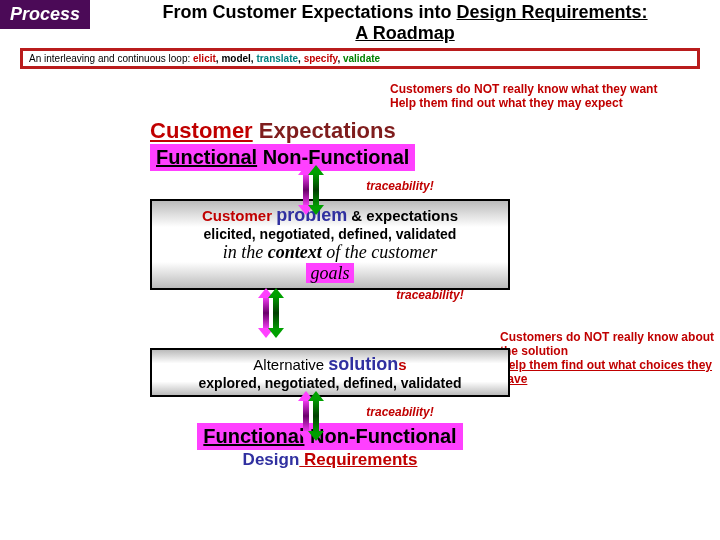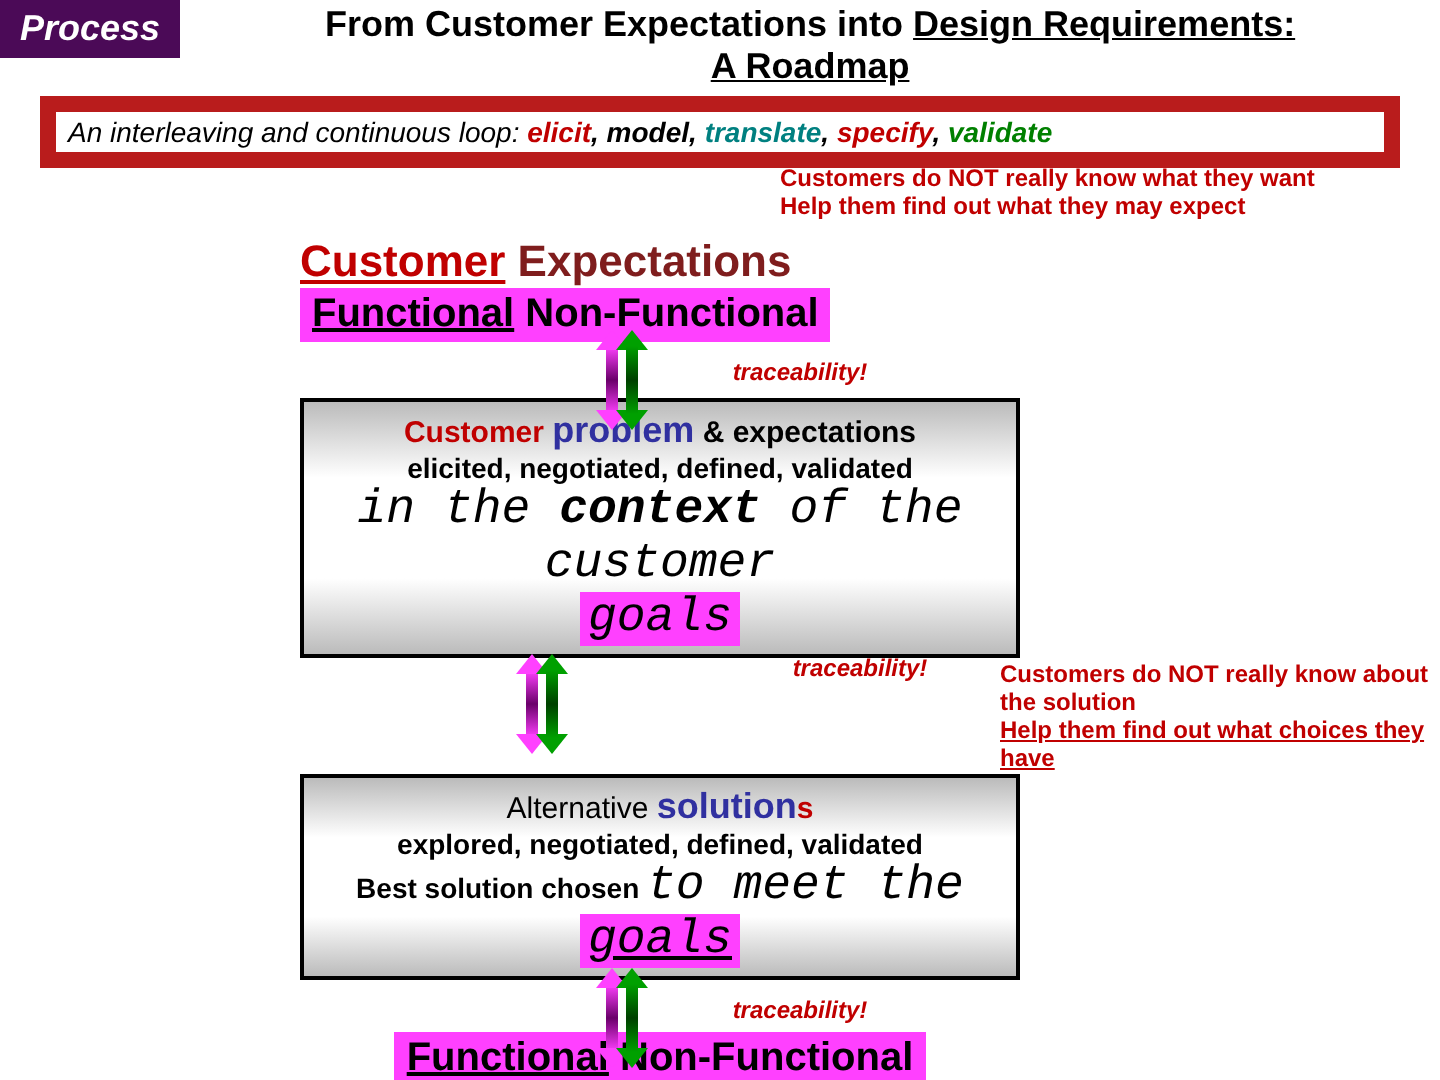--- a/index.html
+++ b/index.html
@@ -1,21 +1,21 @@
 <!DOCTYPE html>
 <html><head>
 <meta charset="utf-8">
 <style>
   * { margin: 0; padding: 0; box-sizing: border-box; }
   body { font-family: Arial, sans-serif; width: 720px; height: 540px; background: #fff; position: relative; overflow: hidden; }
   .header { display: flex; align-items: flex-start; }
   .proc-badge { background: #4b0a57; color: #fff; font-weight: bold; font-size: 18px; padding: 4px 10px; font-style: italic; }
   .title { flex: 1; text-align: center; font-weight: bold; font-size: 18px; padding-top: 2px; }
   .title-u { text-decoration: underline; }
-  .loop-bar { border: 8px solid #b91c1c; margin: 4px 20px 0 20px; padding: 2px 6px; font-size: 14px; font-style: italic; }
+  .loop-bar { border: 3px solid #b91c1c; margin: 4px 20px 0 20px; padding: 2px 6px; font-size: 10px; }
   .loop-bar b { font-weight: bold; }
   .red { color: #c00000; font-weight: bold; }
   .green { color: #008000; font-weight: bold; }
   .teal { color: #008080; font-weight: bold; }
   .note { color: #c00000; font-size: 12px; font-weight: bold; }
   .note-top { position: absolute; top: 82px; left: 390px; width: 320px; }
   .note-mid { position: absolute; top: 330px; left: 500px; width: 220px; }
   .stack { position: absolute; left: 150px; top: 118px; width: 360px; }
   .ce-title { font-weight: bold; font-size: 22px; }
   .ce-title .cust { color: #c00000; text-decoration: underline; }
@@ -29,21 +29,21 @@
   .arrow { width: 22px; height: 34px; margin: 2px 0 2px 150px; position: relative; }
   .arrow::before { content: ""; position: absolute; left: 3px; top: 0; width: 6px; height: 34px; background: linear-gradient(#ff40ff,#6a006a,#ff40ff); }
   .arrow::after { content: ""; position: absolute; left: 13px; top: 0; width: 6px; height: 34px; background: linear-gradient(#00a000,#004000,#00a000); }
   .arrow .t1l,.arrow .t1r,.arrow .t2l,.arrow .t2r{position:absolute;width:0;height:0;}
   .arrow .t1l{left:-2px;top:-8px;border-left:8px solid transparent;border-right:8px solid transparent;border-bottom:10px solid #ff40ff;}
   .arrow .t1r{left:-2px;bottom:-8px;border-left:8px solid transparent;border-right:8px solid transparent;border-top:10px solid #ff40ff;}
   .arrow .t2l{left:8px;top:-8px;border-left:8px solid transparent;border-right:8px solid transparent;border-bottom:10px solid #00a000;}
   .arrow .t2r{left:8px;bottom:-8px;border-left:8px solid transparent;border-right:8px solid transparent;border-top:10px solid #00a000;}
   .box { border: 2px solid #000; background: linear-gradient(#bbb,#fff 30%,#fff 70%,#bbb); padding: 4px 8px; font-size: 14px; text-align: center; }
   .box .goals-hl { background: #ff40ff; font-style: italic; padding: 0 4px; }
-  .ital { font-style: italic; font-family: Liberation Mono, monospace; font-size: 24px; }
+  .ital { font-style: italic; font-family: Liberation Serif, serif; font-size: 18px; }
   .box .line1 { font-size: 15px; }
   .box .big { font-size: 18px; font-weight: bold; }
   .center { text-align: center; }
 </style>
 </head>
 <body>
 
 <div class="header">
   <div class="proc-badge">Process</div>
   <div class="title">
@@ -99,23 +99,20 @@
       <div class="t1r"></div>
       <div class="t2l"></div>
       <div class="t2r"></div>
     </div>
 
   <div class="box" style="margin-top:18px">
     <div class="line1">
       <span>Alternative </span><span class="big" style="color:#3030a0">solution</span><span style="color:#c00000;font-weight:bold">s</span>
     </div>
     <div style="font-weight:bold">explored, negotiated, defined, validated</div>
-    <div>
-      <b>Best solution chosen </b><span class="ital">to meet the </span><span class="goals-hl ital" style="text-decoration:underline">goals</span>
-    </div>
   </div>
 
   <div class="arrow">
       <div class="t1l"></div>
       <div class="t1r"></div>
       <div class="t2l"></div>
       <div class="t2r"></div>
     </div>
   <div class="trace" style="margin-top:-30px">traceability!</div>
 

